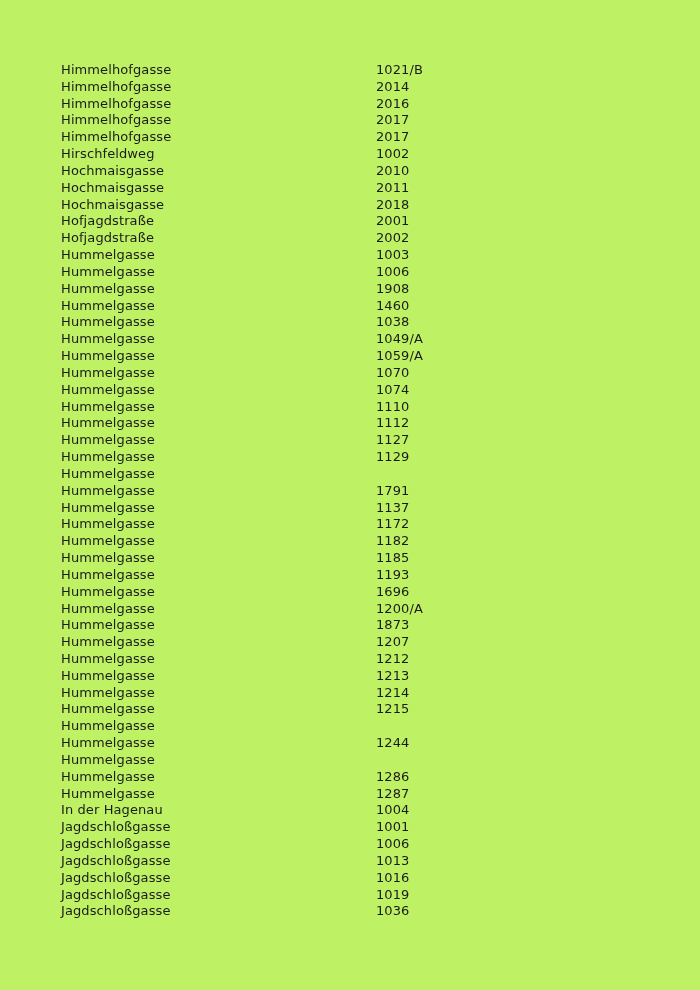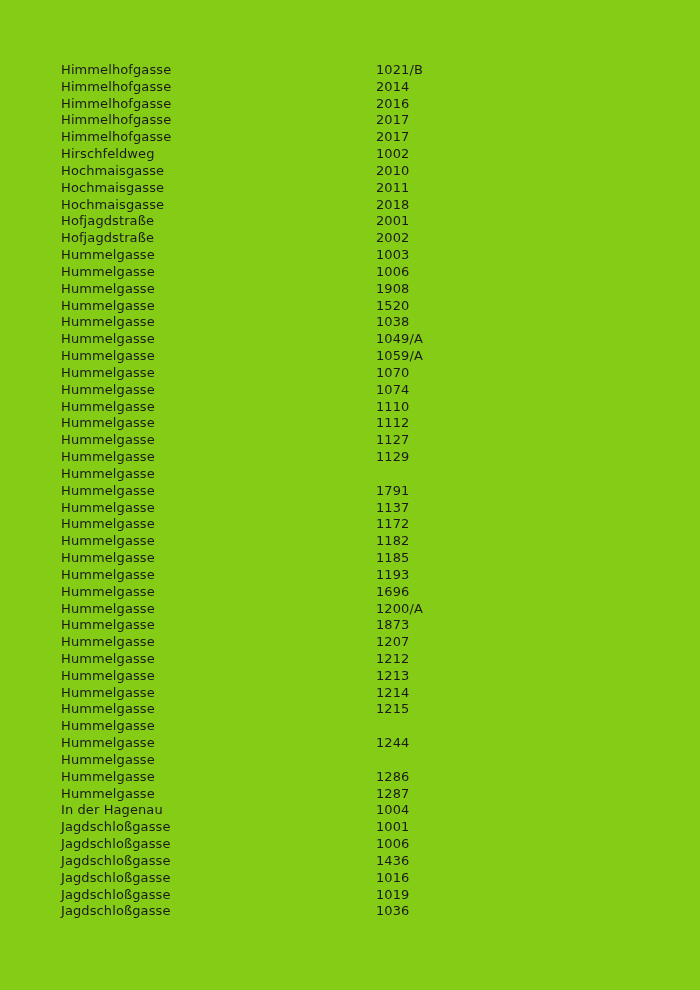--- a/index.html
+++ b/index.html
@@ -10,21 +10,21 @@
     width: 700px;
     height: 990px;
     background: #ffffff;
     font-family: "DejaVu Sans", "Liberation Sans", sans-serif;
     overflow: hidden;
   }
   .page {
     position: relative;
     width: 700px;
     height: 990px;
-    background: #84cc16;
+    background: #bef264;
     box-sizing: border-box;
   }
   .street-list {
     position: absolute;
     left: 61px;
     top: 62px;
     width: 600px;
   }
   .row {
     display: grid;
@@ -96,21 +96,21 @@
       <div class="row">
         <span class="street">Hummelgasse</span>
         <span class="num">1006</span>
       </div>
       <div class="row">
         <span class="street">Hummelgasse</span>
         <span class="num">1908</span>
       </div>
       <div class="row">
         <span class="street">Hummelgasse</span>
-        <span class="num">1520</span>
+        <span class="num">1460</span>
       </div>
       <div class="row">
         <span class="street">Hummelgasse</span>
         <span class="num">1038</span>
       </div>
       <div class="row">
         <span class="street">Hummelgasse</span>
         <span class="num">1049/A</span>
       </div>
       <div class="row">
@@ -225,21 +225,21 @@
       <div class="row">
         <span class="street">Jagdschloßgasse</span>
         <span class="num">1001</span>
       </div>
       <div class="row">
         <span class="street">Jagdschloßgasse</span>
         <span class="num">1006</span>
       </div>
       <div class="row">
         <span class="street">Jagdschloßgasse</span>
-        <span class="num">1436</span>
+        <span class="num">1013</span>
       </div>
       <div class="row">
         <span class="street">Jagdschloßgasse</span>
         <span class="num">1016</span>
       </div>
       <div class="row">
         <span class="street">Jagdschloßgasse</span>
         <span class="num">1019</span>
       </div>
       <div class="row">

